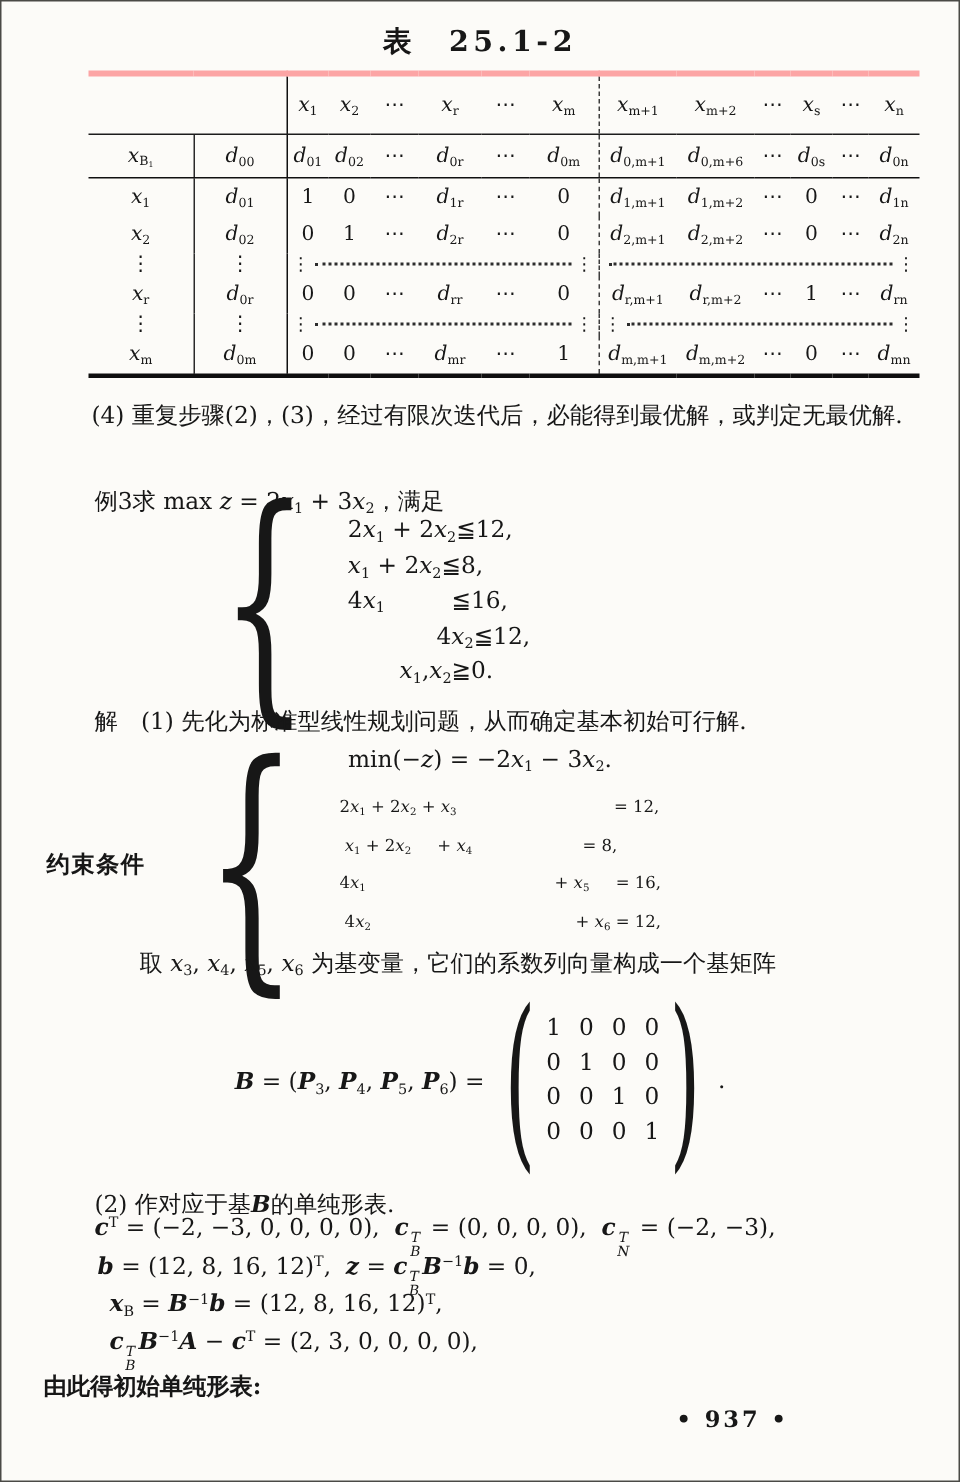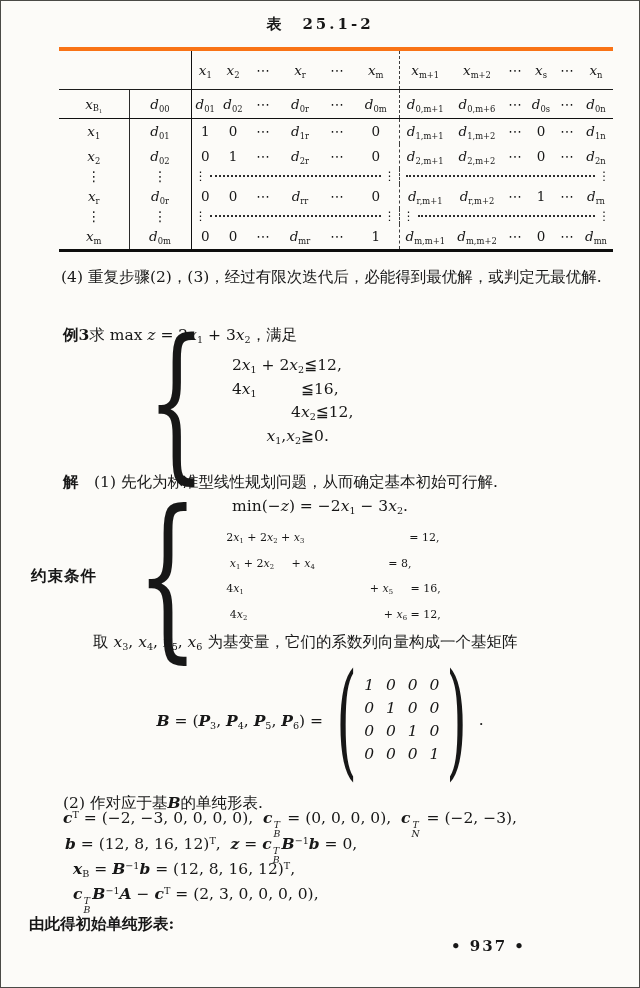--- a/index.html
+++ b/index.html
@@ -15,42 +15,42 @@
     overflow:hidden;
   }
   i{font-style:italic;}
   b{font-weight:bold;}
   sub{font-size:.62em;vertical-align:-.32em;line-height:0;}
   sup{font-size:.62em;vertical-align:.52em;line-height:0;}
   .ss{display:inline-flex;flex-direction:column;align-items:center;font-size:.6em;line-height:1;vertical-align:-.5em;margin:0 2px 0 1px;}
   .ss span{display:block;height:1em;}
 
   .title{position:absolute;top:14px;left:0;width:100%;text-align:center;
-         font-weight:bold;font-size:15px;letter-spacing:3px;}
+         font-weight:bold;font-size:19px;letter-spacing:3px;}
 
   
   .tb{position:absolute;top:46px;left:58px;width:554px;
       border-collapse:collapse;table-layout:fixed;
-      border-top:4px solid #f97316;border-bottom:3px solid #0e0e0e;}
+      border-top:4px solid #fca5a5;border-bottom:3px solid #0e0e0e;}
   .tb td{padding:0;text-align:center;vertical-align:middle;
          font-size:13.5px;line-height:1.1;overflow:visible;}
   .tb tr.h1 td{border-bottom:1.2px solid #1c1c1c;height:38px;}
   .tb tr.h2 td{border-bottom:1.6px solid #101010;height:28px;}
   .tb tr.br td{height:25px;}
   .tb tr.dr td{height:13px;}
   .tb tr:not(.h1) td:first-child{border-right:1px solid #2a2a2a;}
   .tb td.c1{border-right:1.5px solid #101010;}
   .tb td.cd{border-right:1.2px dashed #3d3d3d;}
   .dw{display:flex;align-items:center;padding:0 3px;font-size:12px;}
   .dfill{flex:1;border-top:2px dotted #2d2d2d;height:0;margin:0 3px;}
 
   
   .para{position:absolute;font-size:15.5px;line-height:29px;}
   #p4{top:262px;left:30px;width:585px;text-indent:30px;text-align:justify;}
-  .lbl{font-weight:bold;}
+  .lbl{font-weight:normal;}
   #ex3{top:319px;left:62px;white-space:pre;}
   #sol{top:466px;left:62px;white-space:pre;}
   #minline{top:491px;left:0;width:100%;text-align:center;}
   #basis{top:627px;left:62px;margin-left:30px;}
   #step2{top:787px;left:62px;}
   .eq{position:absolute;font-size:15.5px;white-space:pre;}
   #eq1{top:807px;left:62px;}
   #eq2{top:833px;left:64px;}
   #eq3{top:858px;left:72px;}
   #eq4{top:883px;left:72px;}
@@ -70,21 +70,21 @@
   #sys1 .sline{font-size:15.5px;line-height:23.5px;white-space:pre;}
   #cons .sline{font-size:11px;line-height:25.5px;white-space:pre;}
 
   
   .beq{position:absolute;top:672px;left:0;width:100%;
        display:flex;justify-content:center;align-items:center;font-size:15.5px;}
   .mlhs{margin-right:6px;white-space:pre;}
   .paren{display:inline-block;font-size:126px;line-height:94px;font-weight:300;
          transform:scaleX(.42);transform-origin:center;margin:0 -7px;}
   .mbody{display:flex;flex-direction:column;}
-  .mrow{text-align:center;font-size:15.5px;line-height:23px;white-space:pre;word-spacing:7px;font-style:italic;}
+  .mrow{text-align:center;font-size:15.5px;line-height:23px;white-space:pre;word-spacing:7px;}
   .mdot{margin-left:4px;}
 </style>
 </head>
 <body>
 
 <div class="page">
 
   <div class="title">表　25.1-2</div>
 
   <table class="tb">
@@ -240,20 +240,21 @@
     </table>
 
   <div id="p4" class="para">(4) 重复步骤(2)，(3)，经过有限次迭代后，必能得到最优解，或判定无最优解.</div>
 
   <div id="ex3" class="para"><span class="lbl">例3</span><span>求 max <i>z</i> = 2<i>x</i><sub>1</sub> + 3<i>x</i><sub>2</sub>，满足</span></div>
 
   <div id="sys1" class="sys">
     <span class="brace">{</span>
     <div class="slines">
       <div class="sline">2<i>x</i><sub>1</sub> + 2<i>x</i><sub>2</sub>≦12,</div>
+      <div class="sline"><i>x</i><sub>1</sub> + 2<i>x</i><sub>2</sub>≦8,</div>
       <div class="sline">4<i>x</i><sub>1</sub>         ≦16,</div>
       <div class="sline">            4<i>x</i><sub>2</sub>≦12,</div>
       <div class="sline">       <i>x</i><sub>1</sub>,<i>x</i><sub>2</sub>≧0.</div>
     </div>
   </div>
 
   <div id="sol" class="para"><span class="lbl">解</span>　<span>(1) 先化为标准型线性规划问题，从而确定基本初始可行解.</span></div>
 
   <div id="minline" class="para">min(−<i>z</i>) = −2<i>x</i><sub>1</sub> − 3<i>x</i><sub>2</sub>.</div>
 

